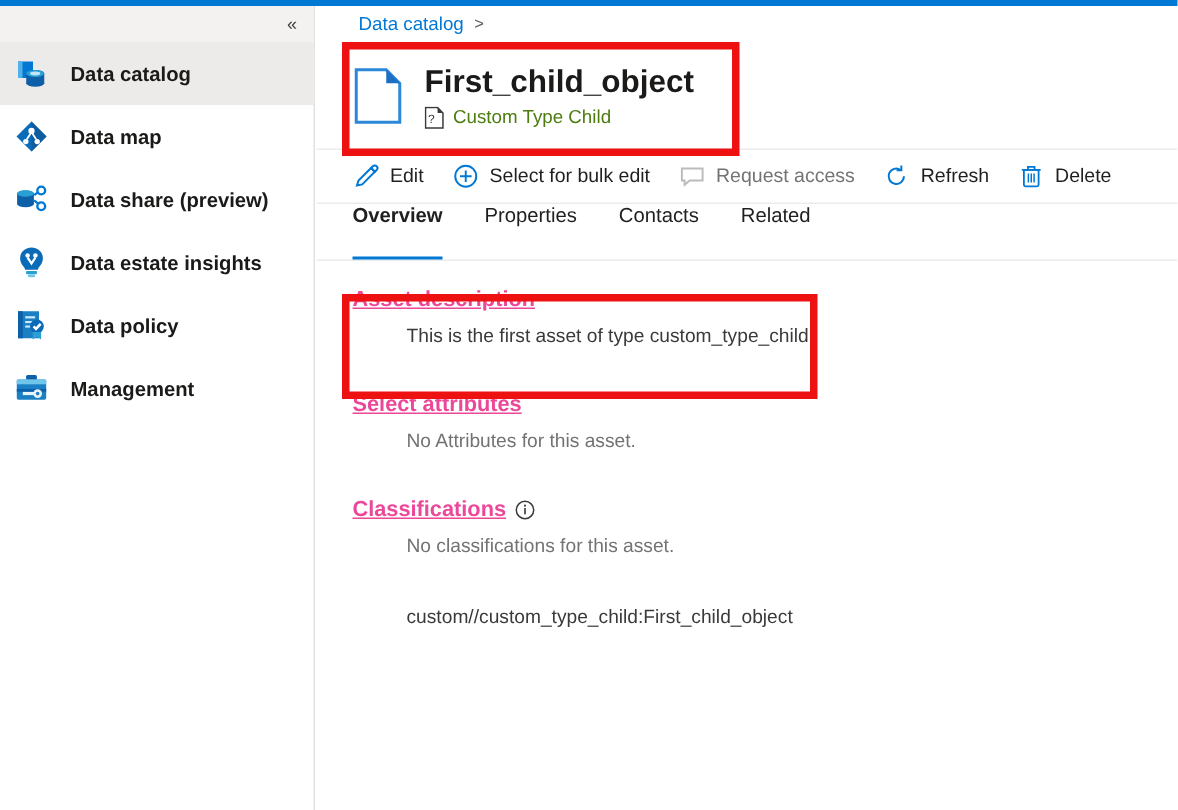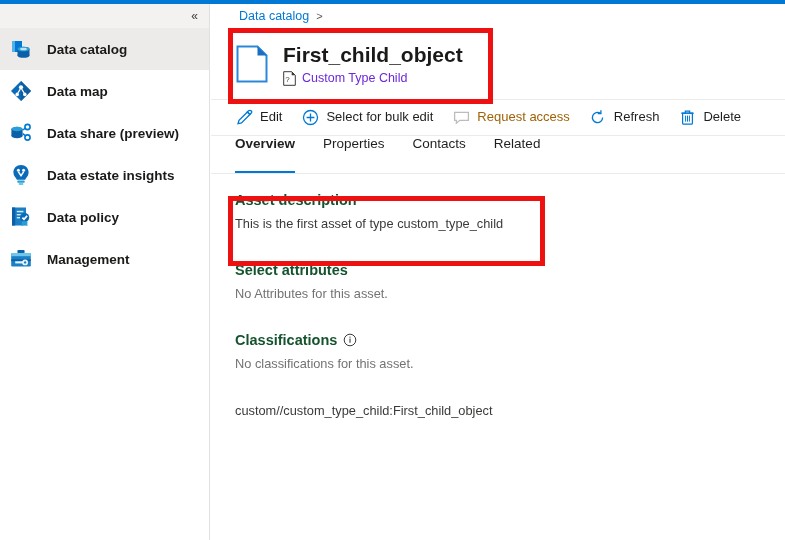--- a/index.html
+++ b/index.html
@@ -159,21 +159,21 @@
     width: 13px;
     height: 15px;
     flex: 0 0 13px;
     margin-right: 6px;
     display: flex;
     align-items: center;
     justify-content: center;
   }
   .asset-subtitle {
     font-size: 12.5px;
-    color: #6d28d9;
+    color: #4d7c0f;
   }
 
   
   .commandbar {
     height: 36px;
     display: flex;
     align-items: center;
     padding-left: 24px;
     box-sizing: border-box;
     border-bottom: 1px solid #ebebeb;
@@ -195,21 +195,21 @@
     margin-right: 7px;
     display: flex;
     align-items: center;
     justify-content: center;
   }
   .cmd-label {
     font-size: 13px;
     color: #201f1e;
   }
   .cmd.disabled .cmd-label {
-    color: #a16207;
+    color: #737373;
   }
 
   
   .tabbar {
     height: 38px;
     display: flex;
     padding-left: 24px;
     box-sizing: border-box;
     border-bottom: 1px solid #ebebeb;
   }
@@ -237,39 +237,41 @@
   .content {
     padding: 18px 24px 0 24px;
     box-sizing: border-box;
   }
   .section {
     margin-bottom: 30px;
   }
   .section-title {
     font-size: 14.5px;
     font-weight: 700;
-    color: #14532d;
+    color: #ec4899;
     display: flex;
     align-items: center;
     margin: 0 0 7px 0;
+    text-decoration: underline;
   }
   .info-icon {
     width: 14px;
     height: 14px;
     margin-left: 6px;
     flex: 0 0 14px;
     display: inline-flex;
     align-items: center;
     justify-content: center;
     cursor: pointer;
   }
   .section-body {
     font-size: 12.8px;
     color: #3b3a39;
     line-height: 17px;
+    margin-left: 36px;
   }
   .section-body.muted {
     color: #737373;
   }
 
   
   .redbox {
     position: absolute;
     border: 5px solid #ee1111;
     box-sizing: border-box;

